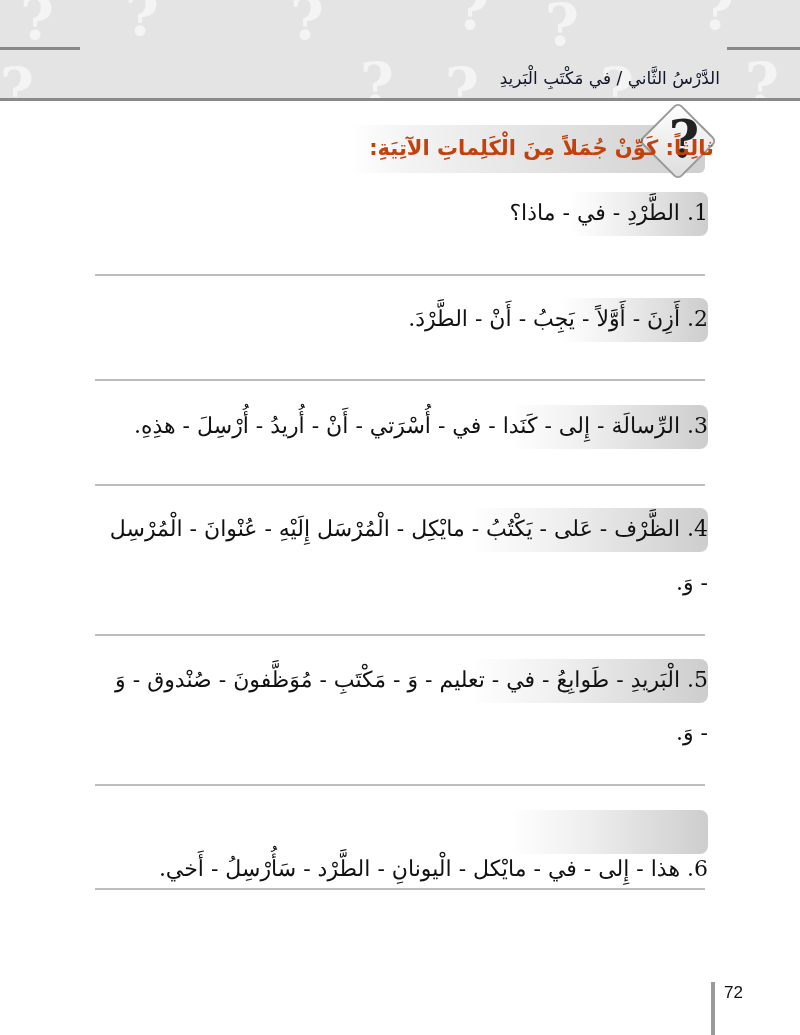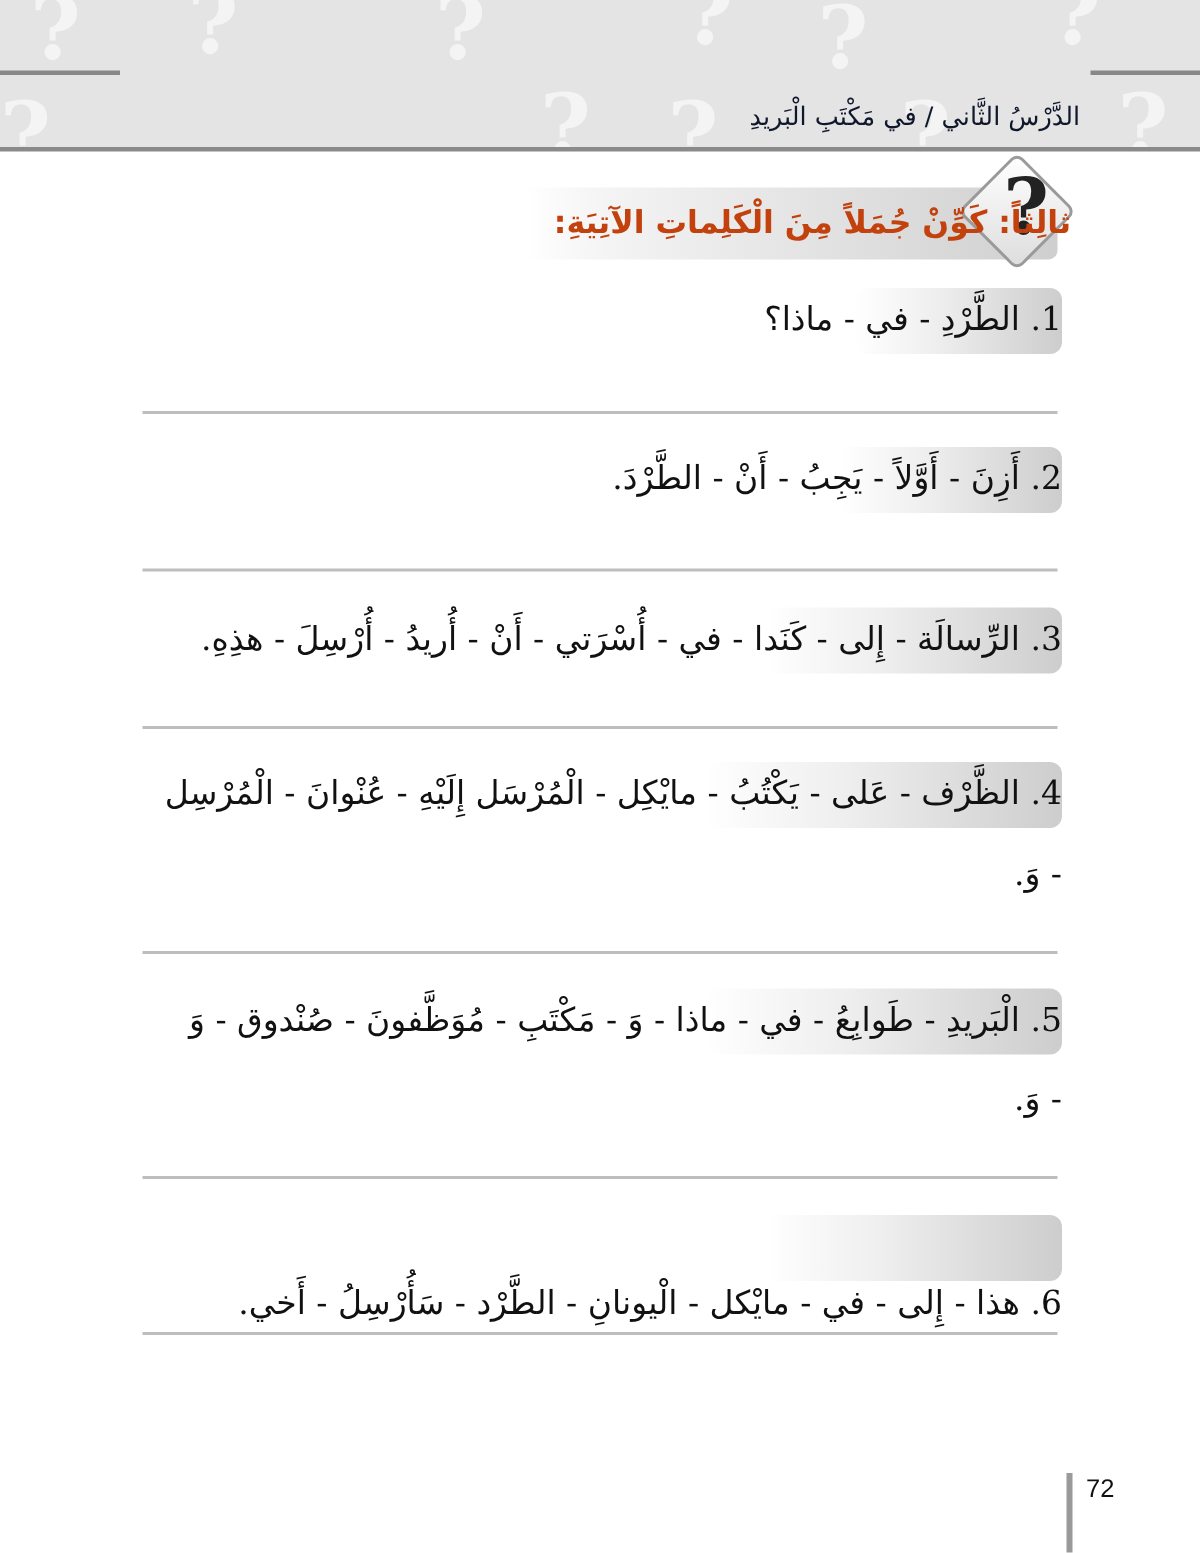--- a/index.html
+++ b/index.html
@@ -81,21 +81,21 @@
 <div class="item" style="top:516px;">
   <span>4.</span>
   <span>الظَّرْف - عَلى - يَكْتُبُ - مايْكِل - الْمُرْسَل إِلَيْهِ - عُنْوانَ - الْمُرْسِل</span>
 </div>
 <div class="cont" style="top:570px;">- وَ.</div>
 <div class="answer-line" style="top:634px;"></div>
 
 <div class="num-box" style="left:470px;top:659px;width:238px;height:44px;"></div>
 <div class="item" style="top:667px;">
   <span>5.</span>
-  <span>الْبَريدِ - طَوابِعُ - في - ماذا - وَ - مَكْتَبِ - مُوَظَّفونَ - صُنْدوق - وَ</span>
+  <span>الْبَريدِ - طَوابِعُ - في - تعليم - وَ - مَكْتَبِ - مُوَظَّفونَ - صُنْدوق - وَ</span>
 </div>
 <div class="cont" style="top:720px;">- وَ.</div>
 <div class="answer-line" style="top:784px;"></div>
 
 <div class="num-box" style="left:510px;top:810px;width:198px;height:44px;"></div>
 <div class="item" style="top:818px;margin-top:38px;">
   <span>6.</span>
   <span>هذا - إِلى - في - مايْكل - الْيونانِ - الطَّرْد - سَأُرْسِلُ - أَخي.</span>
 </div>
 <div class="answer-line" style="top:888px;"></div>

